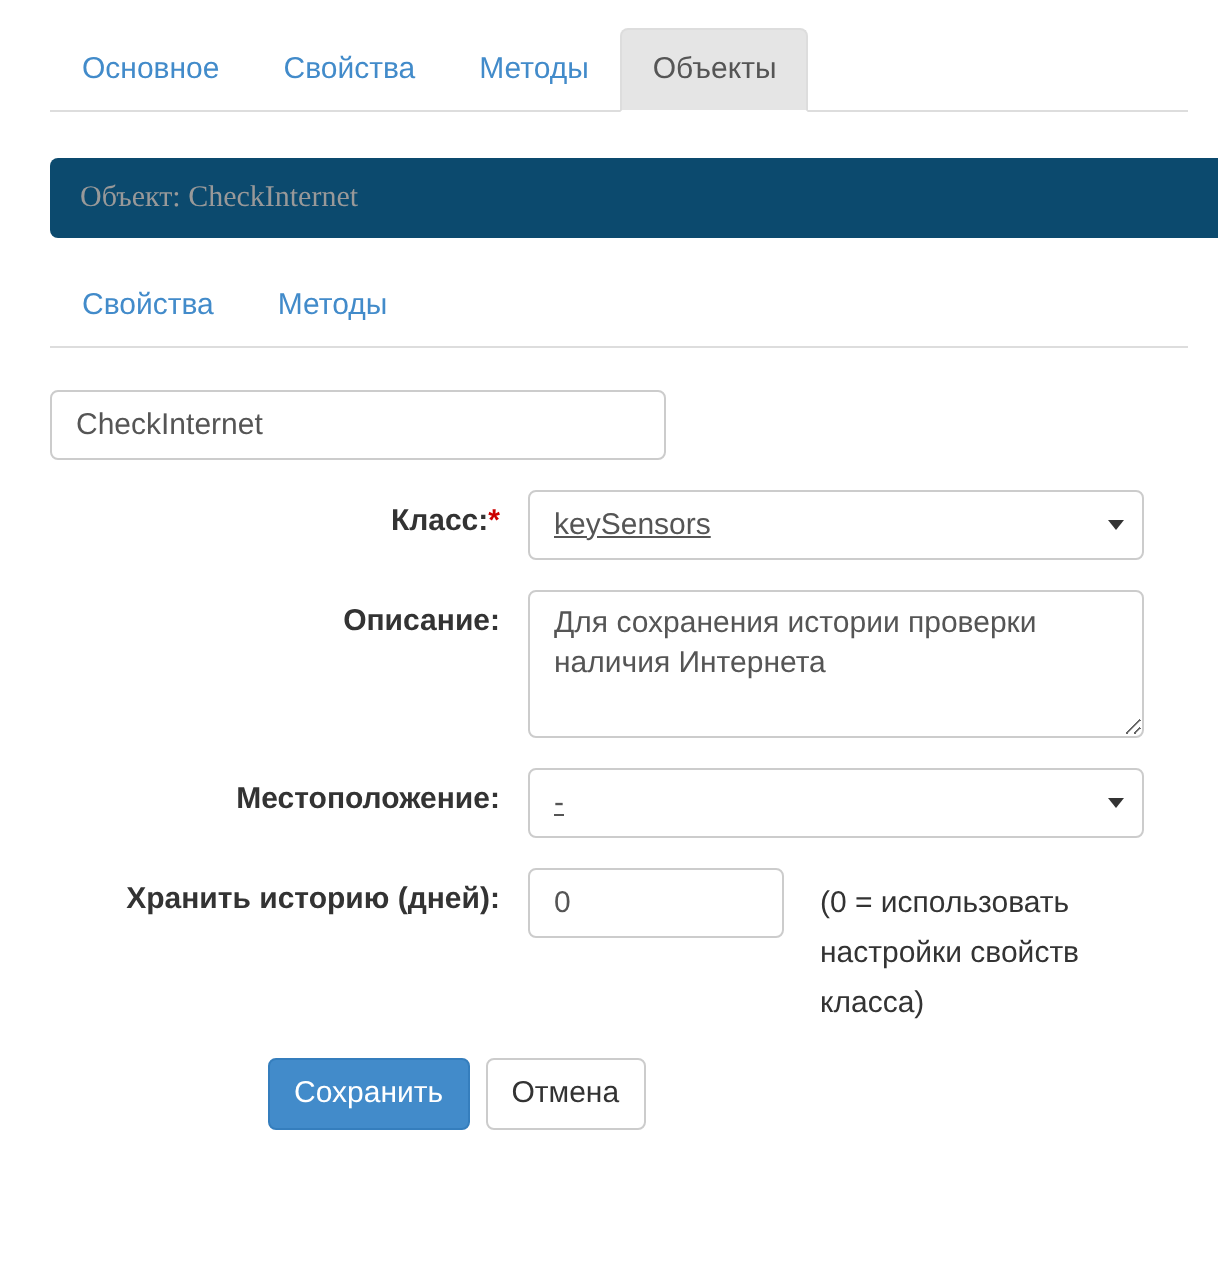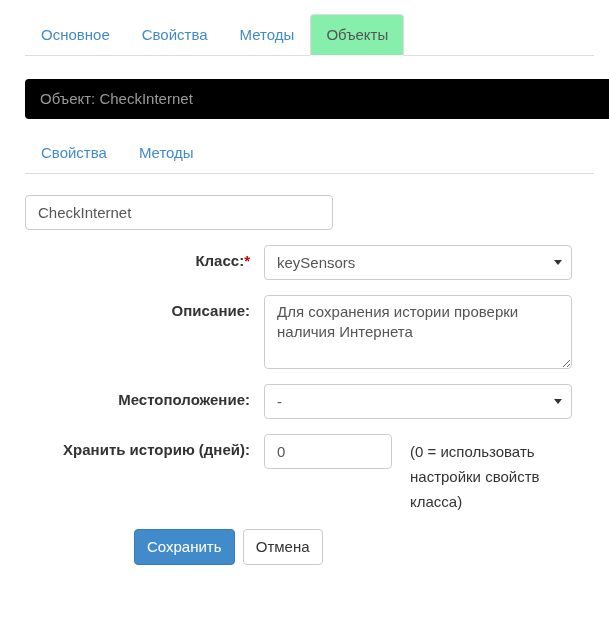--- a/index.html
+++ b/index.html
@@ -18,33 +18,33 @@
     border-bottom: 1px solid #ddd;
   }
   ul.nav-tabs li { margin-bottom: -1px; }
   ul.nav-tabs li a {
     display: block; padding: 10px 15px; line-height: 20px;
     color: #428bca; text-decoration: none;
     border: 1px solid transparent; border-radius: 4px 4px 0 0;
     cursor: pointer;
   }
   ul.nav-tabs li.active a {
-    color: #555; background: #86efac;
+    color: #555; background: #e5e5e5;
     border-color: #ddd; border-bottom-color: #fff;
     cursor: default;
   }
   #main-tabs { margin-top: 14px; }
   #sub-tabs  { margin-top: 13px; }
 
   
   .object-bar {
     margin: 23px 0 0 25px; height: 40px; line-height: 40px;
-    background: #000000; color: #999;
+    background: #0c4a6e; color: #999;
     padding-left: 15px; border-radius: 4px 0 0 4px;
-    white-space: nowrap; overflow: hidden;
+    white-space: nowrap; overflow: hidden; font-family: Liberation Serif, serif;
   }
 
   
   .form-area { margin-top: 21px; padding-left: 25px; }
   .form-group { display: flex; margin-bottom: 15px; }
   .control-label {
     flex: 0 0 239px; width: 239px;
     text-align: right; padding: 7px 14px 0 0;
     font-weight: bold; color: #333;
   }
@@ -57,21 +57,21 @@
     color: #555; background: #fff;
     border: 1px solid #ccc; border-radius: 4px;
     outline: none;
   }
   textarea.form-control { height: 74px; resize: both; }
   .input-days { width: 128px; }
 
   .select-wrap { position: relative; width: 308px; }
   .select-wrap select {
     appearance: none; -webkit-appearance: none;
-    width: 100%; padding-right: 28px;
+    width: 100%; padding-right: 28px; text-decoration: underline;
   }
   .select-arrow {
     position: absolute; right: 10px; top: 15px;
     width: 0; height: 0; pointer-events: none;
     border-left: 4px solid transparent;
     border-right: 4px solid transparent;
     border-top: 5px solid #333;
   }
 
   .days-row .controls { display: flex; }

